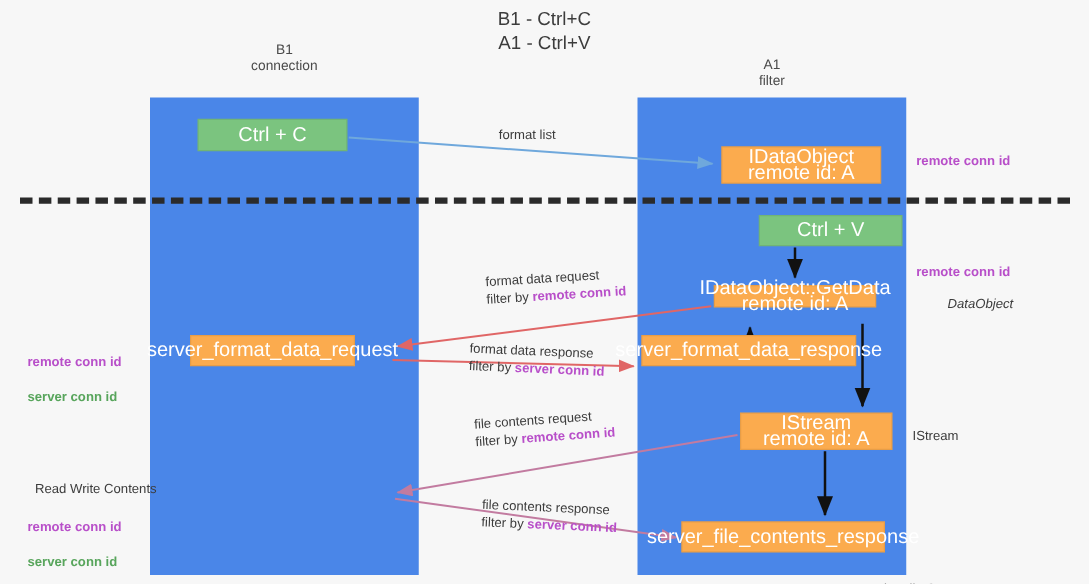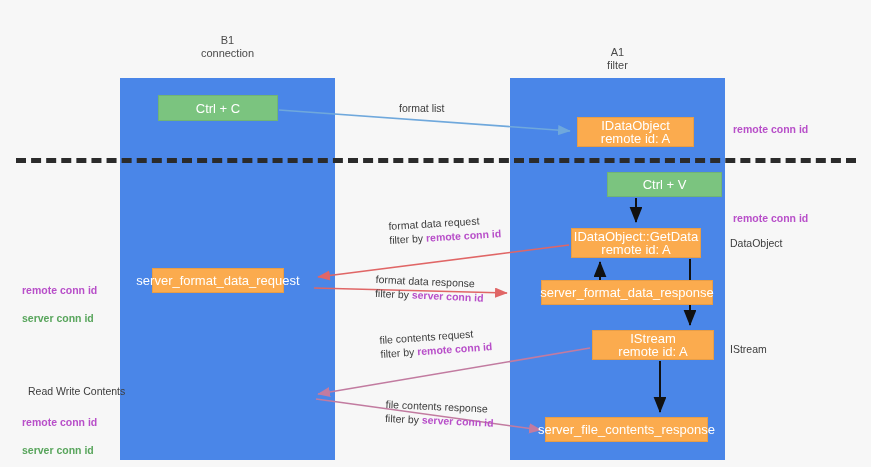--- a/index.html
+++ b/index.html
@@ -37,33 +37,33 @@
   #divider{
     left:16px;top:158px;width:840px;height:0;
     border-top:5px dashed #2b2b2b;
   }
 
   
   .node{
     box-sizing:border-box;
     display:flex;flex-direction:column;
     align-items:center;justify-content:center;
-    color:#ffffff;font-size:13px;line-height:13px;
+    color:#ffffff;font-size:16px;line-height:13px;
     text-align:center;white-space:pre-line;
     border:1px solid rgba(0,0,0,.08);
   }
   .green{background:#7bc47f;}
   .orange{background:#fbab4e;}
 
   #n-ctrlc  {left:158px;top:95px;width:120px;height:26px;}
-  #n-idataobj{left:577px;top:117px;width:117px;height:30px;}
+  #n-idataobj{left:577px;top:117px;width:128px;height:30px;}
   #n-ctrlv  {left:607px;top:172px;width:115px;height:25px;}
-  #n-getdata{left:571px;top:228px;width:130px;height:30px;}
+  #n-getdata{left:571px;top:228px;width:130px;height:18px;}
   #n-sfdreq {left:152px;top:268px;width:132px;height:25px;}
-  #n-sfdresp{left:513px;top:280px;width:172px;height:25px;margin-left:28px;}
+  #n-sfdresp{left:513px;top:268px;width:172px;height:25px;}
   #n-istream{left:592px;top:330px;width:122px;height:30px;}
   #n-sfcreq {left:149px;top:384px;width:163px;height:25px;}
   #n-sfcresp{left:545px;top:417px;width:163px;height:25px;}
 
   
   .edge-label{
     font-size:10.5px;color:#3c3c3c;line-height:14px;
     white-space:nowrap;
   }
   .edge-label .hl-remote{color:#b84fc9;font-weight:bold;}
@@ -76,35 +76,37 @@
   #lbl-fcresp     {left:386px;top:397px;transform:rotate(2.5deg);transform-origin:left top;}
 
   
   .side{font-size:10.5px;line-height:14px;white-space:pre-line;}
   .side.plain{color:#3c3c3c;}
   .purple{color:#b84fc9;font-weight:bold;}
   .green-t{color:#58a55c;font-weight:bold;}
 
   #ann-r1{left:733px;top:122px;}
   #ann-r2{left:733px;top:211px;}
-  #ann-dataobject{left:730px;top:236px;color:#3c3c3c;}
+  #ann-dataobject{left:758px;top:236px;color:#3c3c3c;font-style:italic;}
   #ann-istream{left:730px;top:342px;color:#3c3c3c;}
   #ann-writefile{left:694px;top:424px;color:#3c3c3c;margin-top:40px;}
 
   #ann-left-mid{left:22px;top:269px;text-align:left;}
   #ann-left-read{left:28px;top:384px;}
   #ann-left-bot{left:22px;top:401px;}
 
   svg#edges{position:absolute;left:0;top:0;width:871px;height:467px;overflow:visible;}
 </style>
 </head>
 <body>
 
 <div id="stage">
 
+  <div class="abs" id="title">B1 - Ctrl+C
+A1 - Ctrl+V</div>
 
   <div class="abs col-head" id="head-b1">B1
 connection</div>
   <div class="abs col-head" id="head-a1">A1
 filter</div>
 
   <div class="abs lane" id="lane-b1"></div>
   <div class="abs lane" id="lane-a1"></div>
 
   <svg id="edges">

